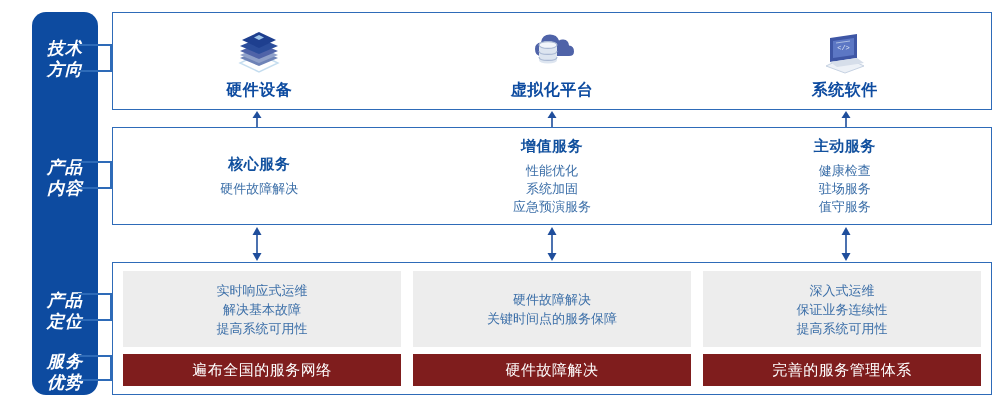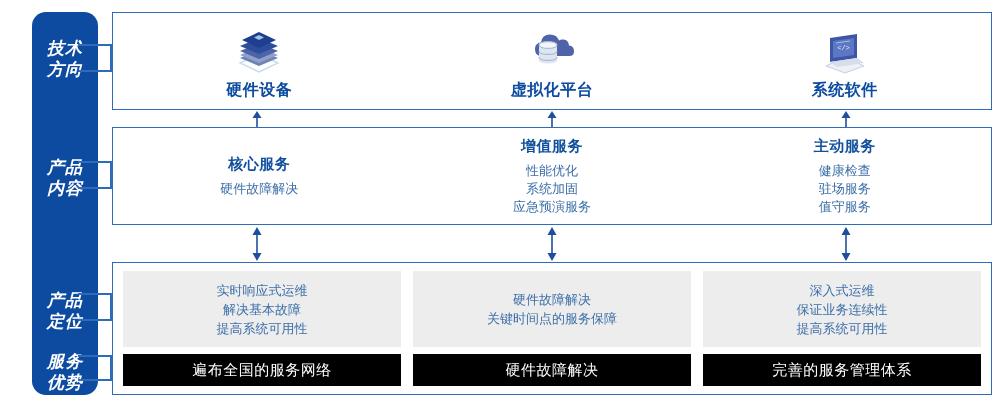--- a/index.html
+++ b/index.html
@@ -61,21 +61,21 @@
 
   
   #box-bottom .cols{padding:8px 10px;gap:12px;box-sizing:border-box;}
   .bcol{flex:1;display:flex;flex-direction:column;border-radius:23px;}
   .gray-card{
     background:#EDEDED;flex:1;display:flex;flex-direction:column;
     align-items:center;justify-content:center;margin-bottom:7px;
   }
   .gray-line{color:#3C6FA8;font-size:13px;line-height:19px;}
   .blue-bar{
-    background:#000000;height:32px;display:flex;align-items:center;
+    background:#7f1d1d;height:32px;display:flex;align-items:center;
     justify-content:center;color:#ffffff;font-size:15px;letter-spacing:.5px;
   }
 
   
   .arrow{position:absolute;}
 </style>
 </head>
 <body>
 
 <div id="root">

